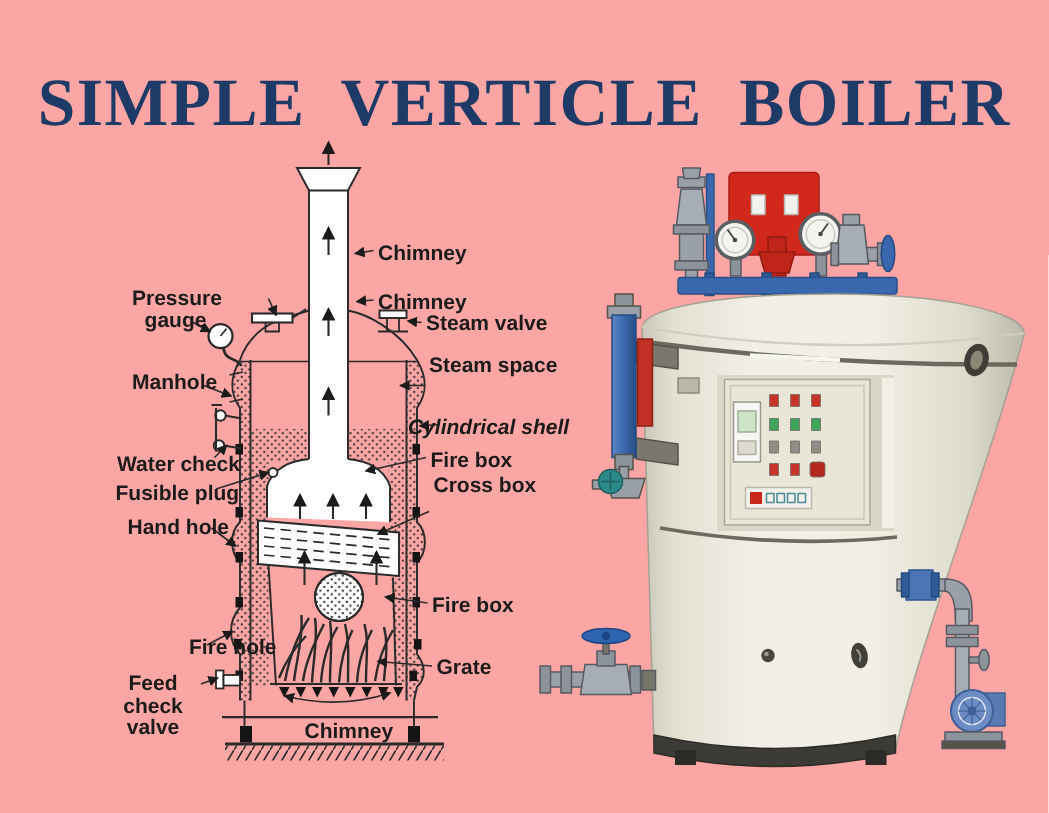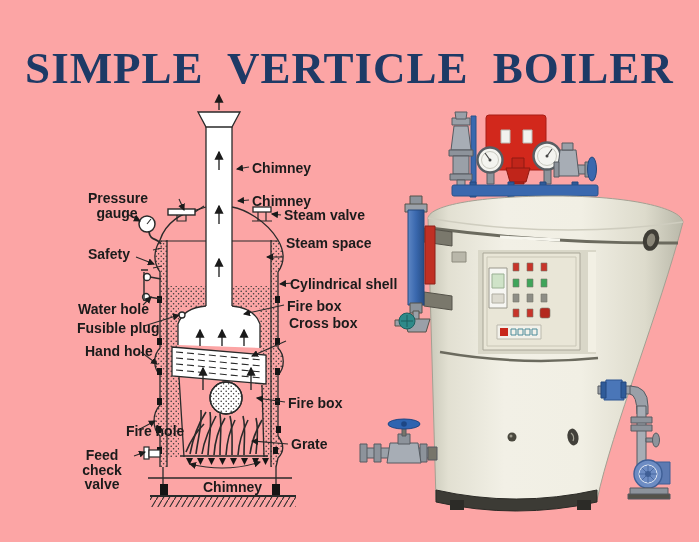--- a/index.html
+++ b/index.html
@@ -377,27 +377,27 @@
         <rect x="630" y="488" width="38" height="7" fill="#8d939b"></rect>
         <rect x="628" y="494" width="42" height="5" fill="#55534a"></rect>
       </g>
     </g>
   </svg>
 
   <div class="dl" style="left:252px;top:161px;">Chimney</div>
   <div class="dl" style="left:252px;top:194px;">Chimney</div>
   <div class="dl nw" style="left:284px;top:208px;">Steam valve</div>
   <div class="dl nw" style="left:286px;top:236px;">Steam space</div>
-  <div class="dl nw" style="left:290px;top:277px;">Cylindrical shell</div>
+  <div class="dl nw" style="left:272px;top:277px;font-style:italic;">Cylindrical shell</div>
   <div class="dl nw" style="left:287px;top:299px;">Fire box</div>
   <div class="dl nw" style="left:289px;top:316px;text-align:center;">Cross box</div>
   <div class="dl nw" style="left:288px;top:396px;">Fire box</div>
   <div class="dl nw" style="left:291px;top:437px;">Grate</div>
   <div class="dl c" style="left:203px;top:480px;width:46px;">Chimney</div>
   <div class="dl c" style="left:88px;top:191px;width:58px;">Pressure gauge</div>
-  <div class="dl nw" style="left:88px;top:247px;">Safety</div>
-  <div class="dl nw" style="left:78px;top:302px;">Water hole</div>
+  <div class="dl nw" style="left:88px;top:247px;">Manhole</div>
+  <div class="dl nw" style="left:78px;top:302px;">Water check</div>
   <div class="dl nw" style="left:77px;top:321px;text-align:center;">Fusible plug</div>
   <div class="dl nw" style="left:85px;top:344px;">Hand hole</div>
   <div class="dl nw" style="left:86px;top:424px;margin-left:40px;">Fire hole</div>
   <div class="dl c" style="left:72px;top:448px;width:60px;">Feed check valve</div>
 
 </div>
 
 </body></html>

